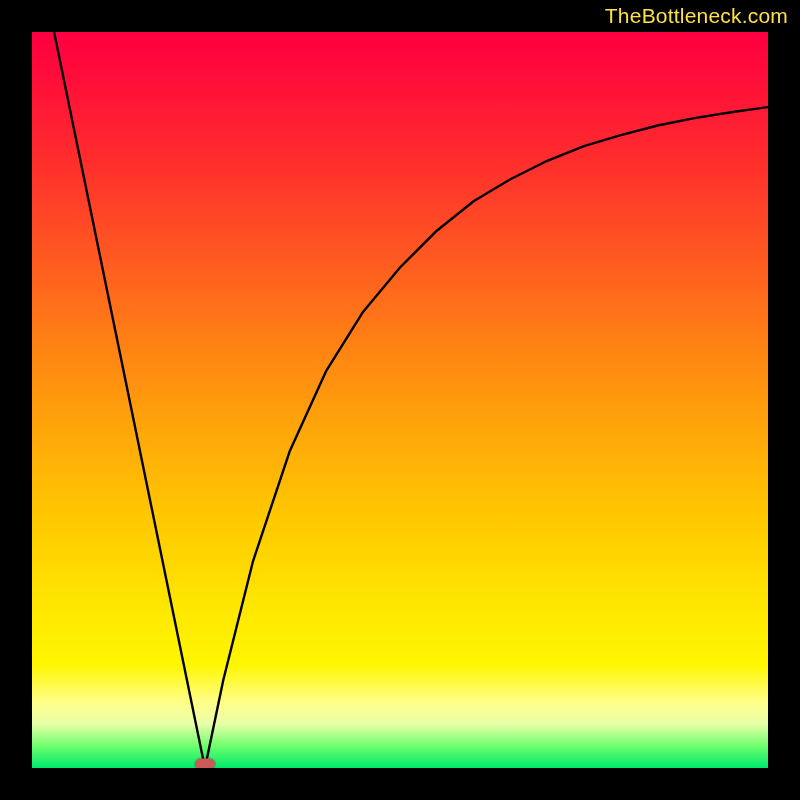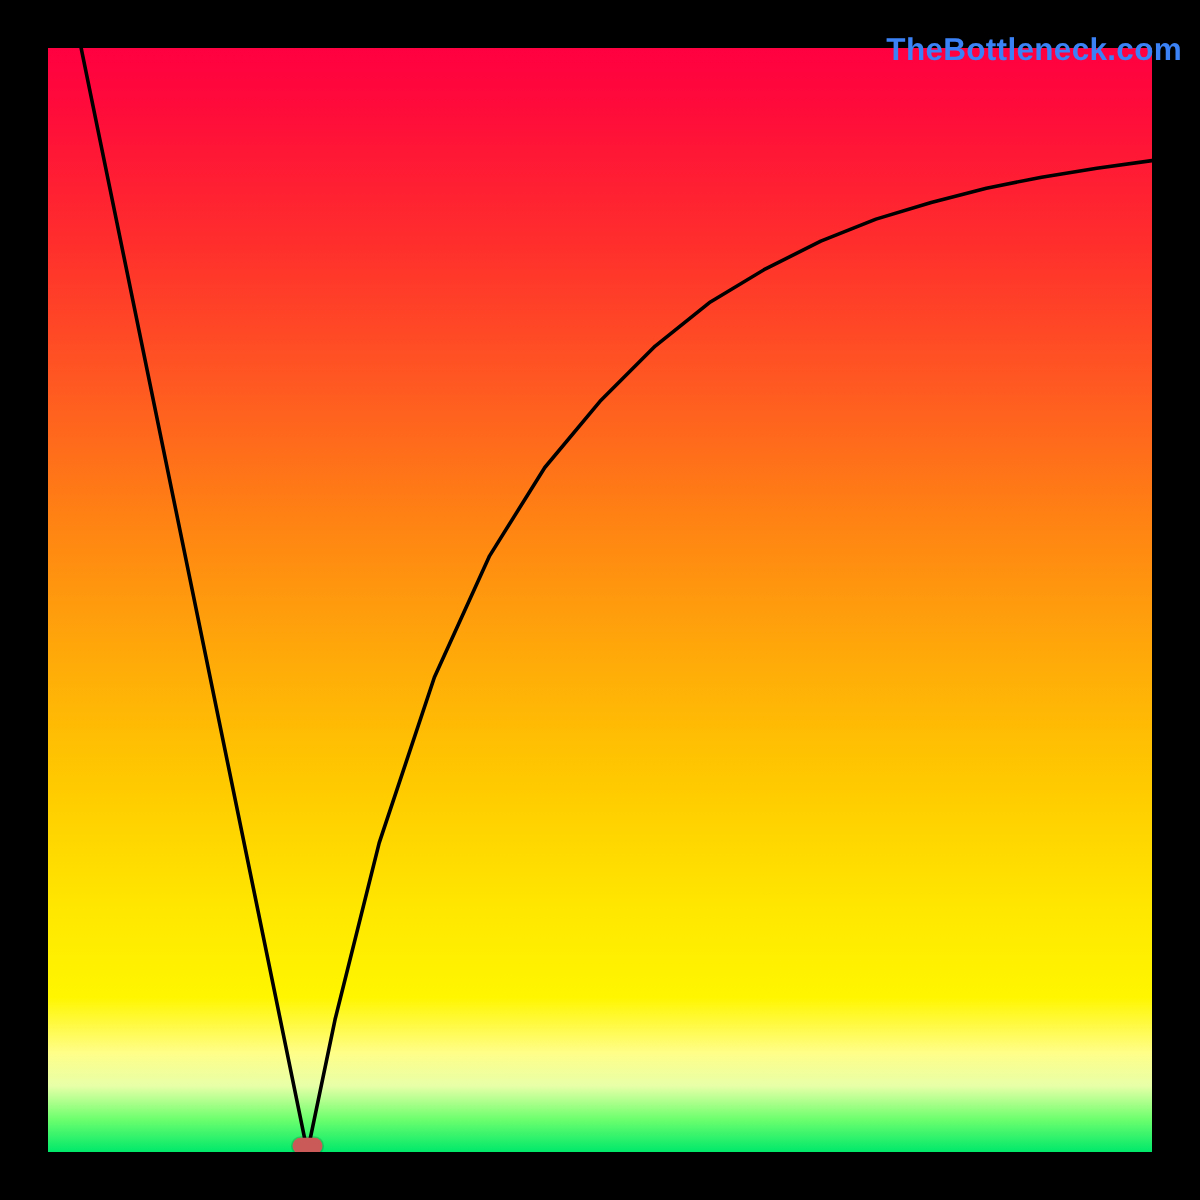--- a/index.html
+++ b/index.html
@@ -55,25 +55,25 @@
     position: absolute;
     width: 20px;
     height: 11px;
     border-radius: 6px;
     background: #c95a58;
     box-shadow: 0 0 0 1px rgba(0,0,0,0.15);
     transform: translate(-50%, -50%);
   }
   .watermark {
     position: absolute;
-    top: 22px;
+    top: 4px;
     right: 12px;
-    color: #3b82f6;
+    color: #fde047;
     font-size: 21px;
-    font-weight: 700;
+    font-weight: 400;
     letter-spacing: 0.2px;
     font-family: Arial, Helvetica, sans-serif;
   }
 </style>
 </head>
 <body>
 
 <div class="frame">
 
   <div class="plot-area">

